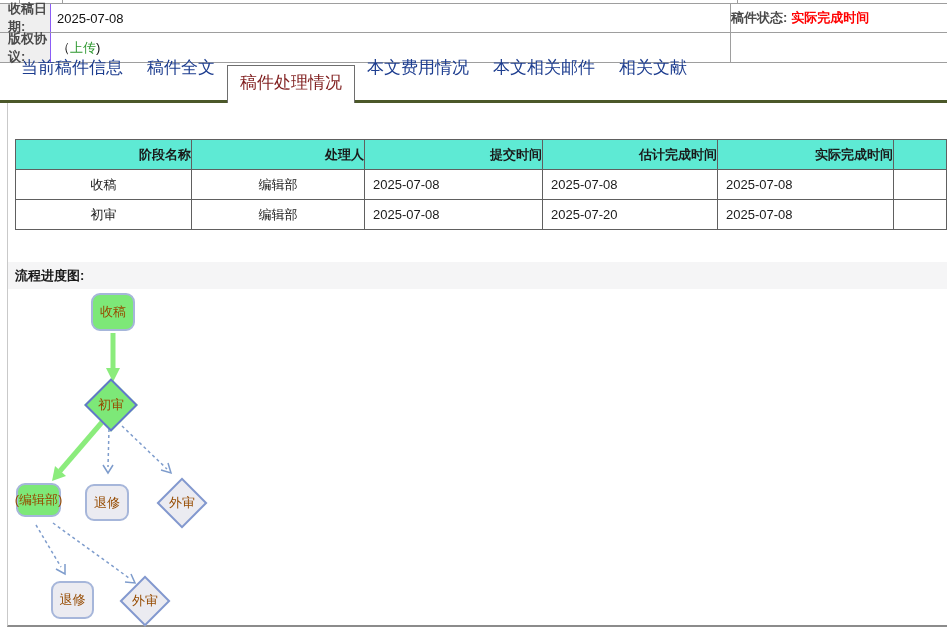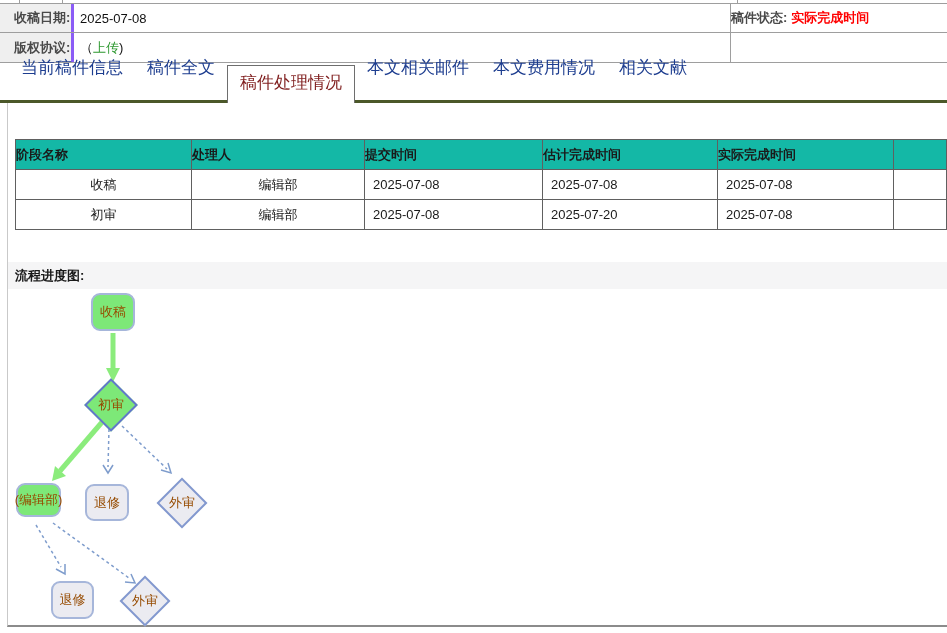--- a/index.html
+++ b/index.html
@@ -7,43 +7,43 @@
     width:947px;height:633px;position:relative;background:#fff;
     font-family:"Liberation Sans","DejaVu Sans",sans-serif;
     font-size:13px;color:#1a1a1a;overflow:hidden;
   }
   
   #top-sliver{position:absolute;top:0;left:0;width:947px;height:3px;border-bottom:1px solid #9e9e9e;}
   .sliver-frag{position:absolute;top:0;width:1px;height:3px;background:#9e9e9e;}
   .info-row{position:absolute;left:0;width:947px;display:flex;border-bottom:1px solid #9e9e9e;box-sizing:border-box;}
   #info-row-1{top:4px;height:29px;}
   #info-row-2{top:33px;height:30px;}
-  .cell-label{width:74px;box-sizing:border-box;background:#efefef;border-right:3px solid #8b5cf6;
-    font-weight:bold;color:#4a4a4a;padding-left:14px;display:flex;align-items:center;}
+  .cell-label{width:51px;box-sizing:border-box;background:#efefef;border-right:1px solid #8b5cf6;
+    font-weight:bold;color:#4a4a4a;padding-left:8px;display:flex;align-items:center;}
   .cell-value{flex:1;display:flex;align-items:center;padding-left:6px;color:#111;}
   .cell-status{width:217px;box-sizing:border-box;border-left:1px solid #9e9e9e;display:flex;align-items:center;padding-left:0;}
   .status-label{font-weight:bold;color:#4a4a4a;margin-right:4px;}
   .status-value{font-weight:bold;color:#ff0000;}
   .link-green{color:#2f9931;cursor:pointer;}
   
   #tabbar{position:absolute;top:75px;left:0;width:947px;height:28px;}
   #tabbar .rule{position:absolute;bottom:0;left:0;width:100%;height:3px;background:#4b5829;}
   .tabs{position:absolute;bottom:0;left:9px;display:flex;align-items:flex-end;}
   .tab{font-size:17px;font-weight:normal;color:#1d3d8f;padding:5px 12px 24px;cursor:pointer;white-space:nowrap;}
   .tab.active{background:#fff;border:1px solid #6e6e6e;border-bottom:none;color:#7f1d1d;position:relative;z-index:2;padding-bottom:9px;}
   
   #panel{position:absolute;top:103px;left:7px;width:939px;height:522px;
     border-left:1px solid #c9c9c9;border-bottom:2px solid #8b8b8b;background:#fff;}
   .band{position:absolute;left:0;width:100%;background:#f5f5f6;display:flex;align-items:center;
     font-weight:bold;color:#1a1a1a;padding-left:7px;box-sizing:border-box;}
   #band-record{top:7px;height:28px;}
   #band-flow{top:159px;height:27px;}
   #record-table{position:absolute;top:36px;left:7px;width:932px;border-collapse:collapse;table-layout:fixed;font-size:13px;}
   #record-table th,#record-table td{border:1px solid #606060;height:29px;padding:0;overflow:hidden;white-space:nowrap;}
-  #record-table th{font-weight:bold;text-align:left;background:#14b8a6;}
+  #record-table th{font-weight:bold;text-align:right;background:#5eead4;}
   #record-table td.c{text-align:center;}
   #record-table td.l{text-align:left;padding-left:8px;}
   
   #flow{position:absolute;left:0;top:186px;width:939px;height:334px;}
   #arrows{position:absolute;left:0;top:0;pointer-events:none;}
   .node-rect{position:absolute;border-radius:9px;border:2px solid #a6b6da;box-sizing:border-box;
     display:flex;align-items:center;justify-content:center;font-size:13px;color:#964b00;white-space:nowrap;}
   .node-rect.green{background:#7de878;}
   .node-rect.gray{background:#ebebf1;}
   .diamond{position:absolute;transform:rotate(45deg);border:2px solid #6276cc;box-sizing:border-box;
@@ -87,22 +87,22 @@
   </div>
   <div class="cell-status"></div>
 </div>
 
 <div id="tabbar">
   <div class="rule"></div>
   <div class="tabs">
     <div class="tab">当前稿件信息</div>
     <div class="tab">稿件全文</div>
     <div class="tab active">稿件处理情况</div>
+    <div class="tab">本文费用情况</div>
     <div class="tab">本文相关邮件</div>
-    <div class="tab">本文费用情况</div>
     <div class="tab">相关文献</div>
   </div>
 </div>
 
 <div id="panel">
 
 
   <table id="record-table">
     <colgroup>
       <col style="width:176px">

